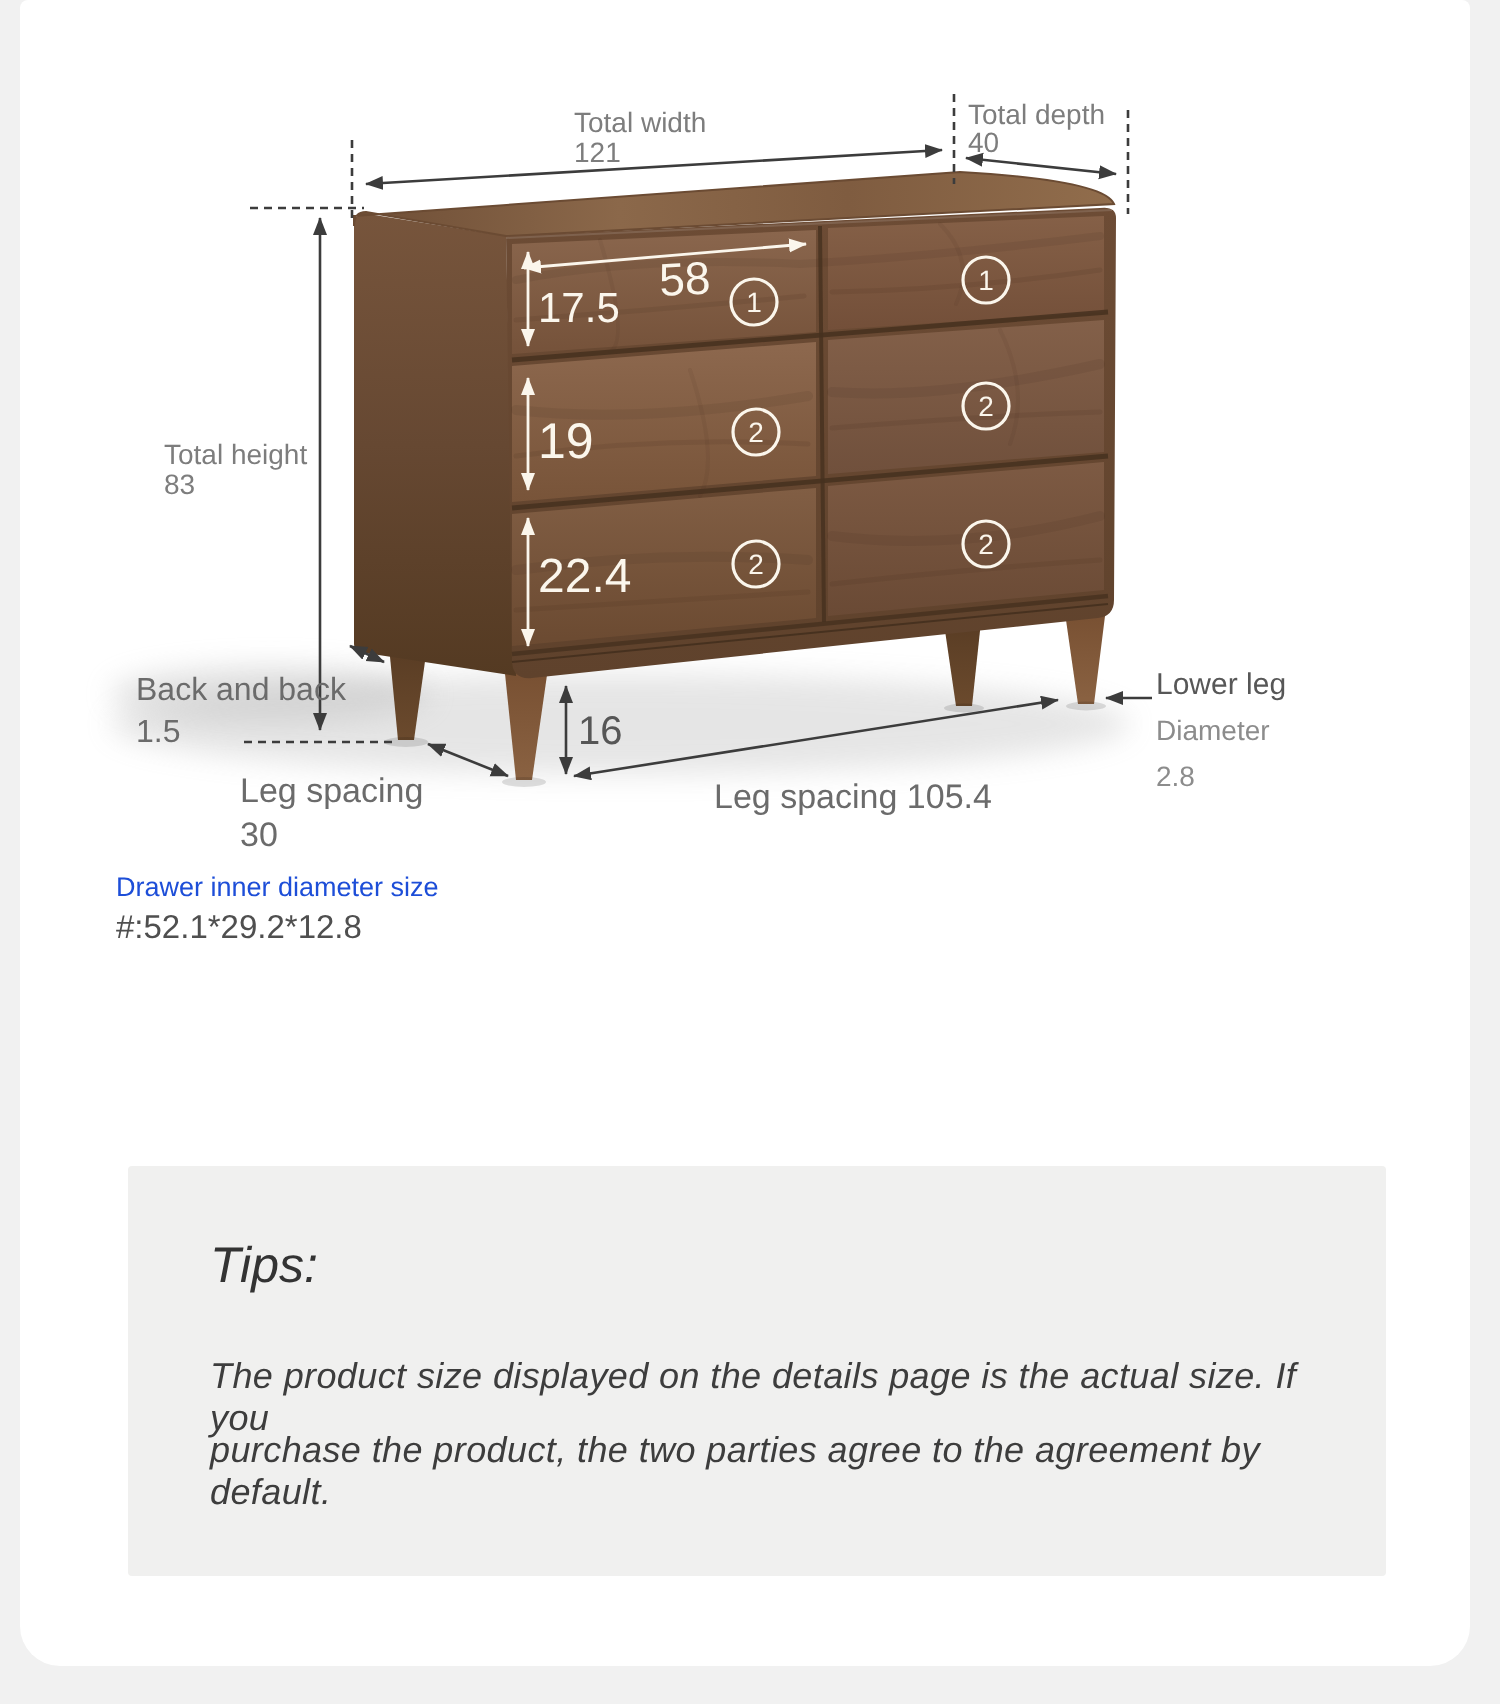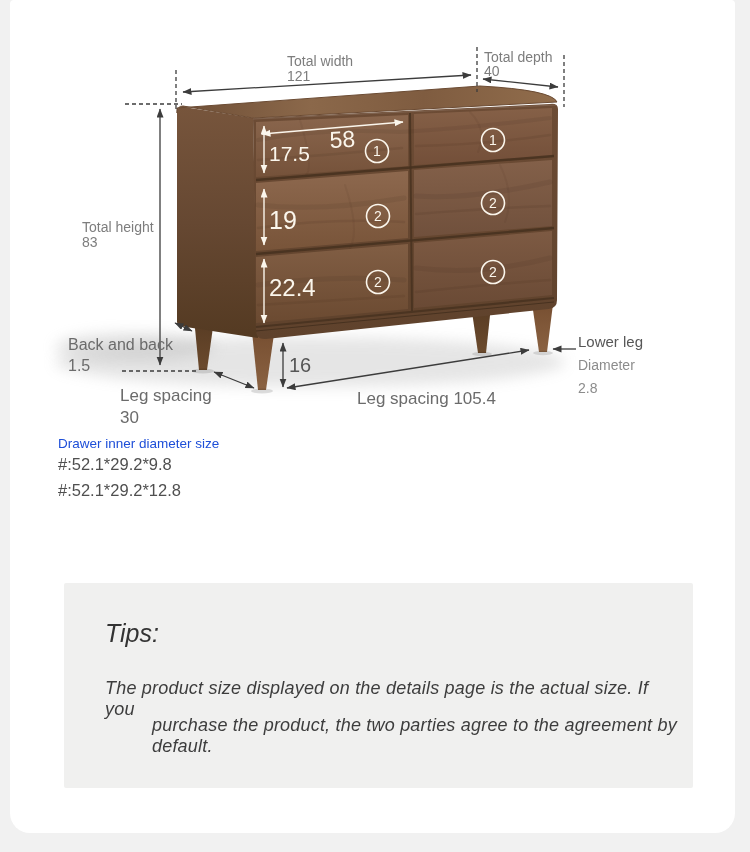--- a/index.html
+++ b/index.html
@@ -25,21 +25,21 @@
   }
   .tips .t-head{
     position:absolute;left:41px;top:36px;
     font-size:25px;color:#333333;
   }
   .tips .t-line{
     position:absolute;left:41px;width:550px;
     font-size:18px;color:#3d3d3d;letter-spacing:0.2px;
   }
   .tips .t-line1{top:95px;}
-  .tips .t-line2{top:132px;margin-left:47px;}
+  .tips .t-line2{top:132px;}
   text{font-family:"Liberation Sans", sans-serif;}
   .dim-gray{fill:#7d7d7d;font-size:14px;}
   .dim-mid{fill:#6b6b6b;font-size:16px;}
   .dim-leg{fill:#6b6b6b;font-size:17px;}
   .dim-dark{fill:#575757;}
   .dim-lite{fill:#8c8c8c;font-size:14px;}
   .wlab{fill:#fbf6ec;}
 </style>
 </head>
 <body>
@@ -221,21 +221,20 @@
       <text x="120" y="423" class="dim-leg">30</text>
       <text x="357" y="404" class="dim-leg">Leg spacing 105.4</text>
       <text x="289" y="372" font-size="20" fill="#565656">16</text>
       <text x="578" y="347" font-size="15" class="dim-dark">Lower leg</text>
       <text x="578" y="370" class="dim-lite">Diameter</text>
       <text x="578" y="393" class="dim-lite">2.8</text>
     </svg>
 
     <div class="specs">
       <div class="s-title">Drawer inner diameter size</div>
-      <div class="s-size">#:52.1*29.2*9.8</div>
       <div class="s-size">#:52.1*29.2*12.8</div>
     </div>
 
     <div class="tips">
       <div class="t-head">Tips:</div>
       <div class="t-line t-line1">The product size displayed on the details page is the actual size. If you</div>
       <div class="t-line t-line2">purchase the product, the two parties agree to the agreement by default.</div>
     </div>
 
   </div>

